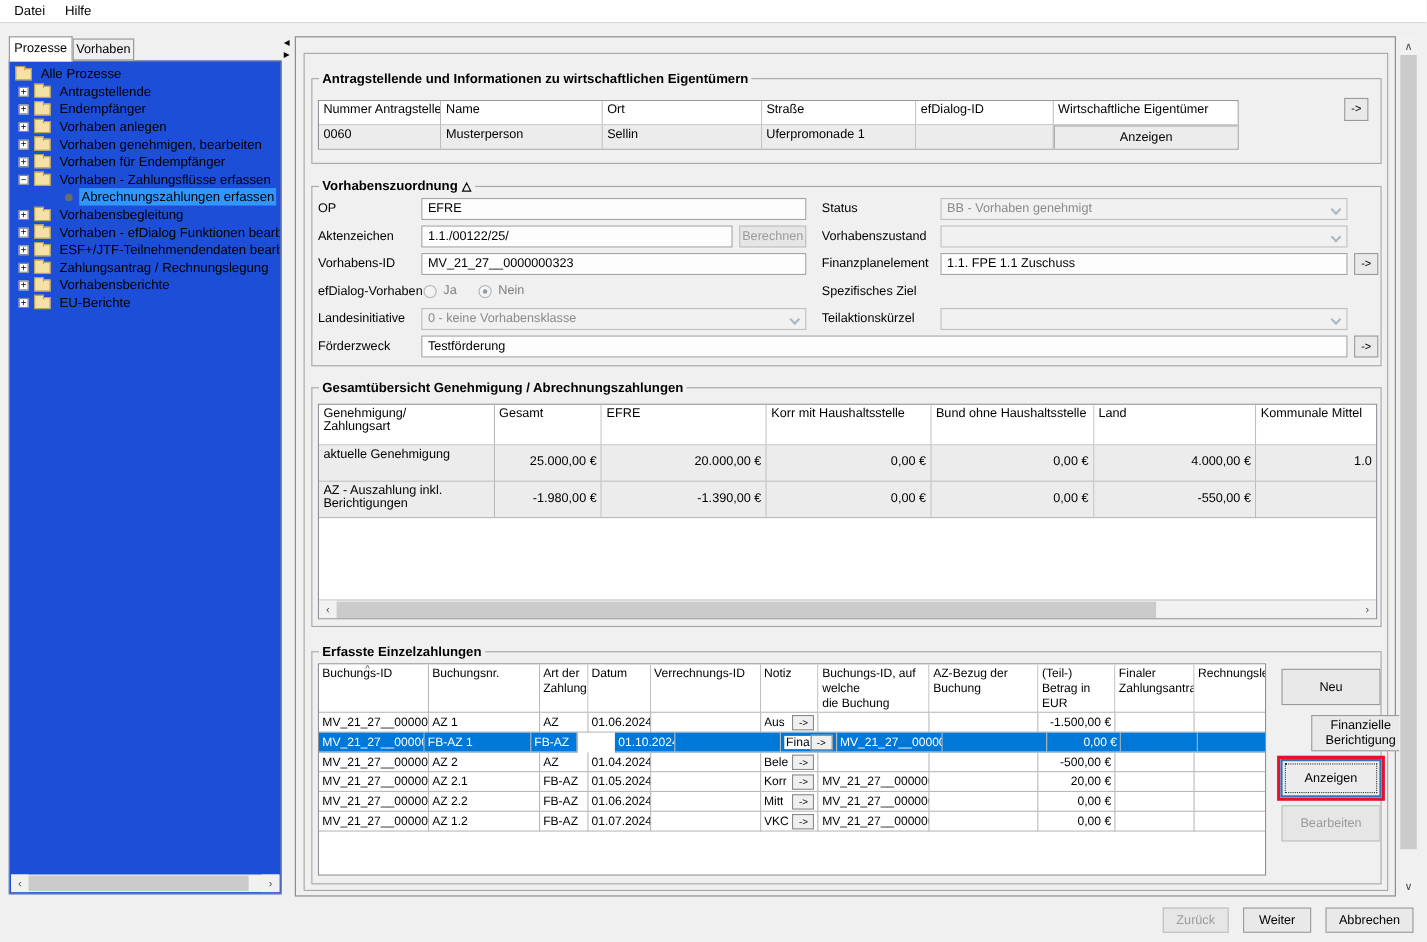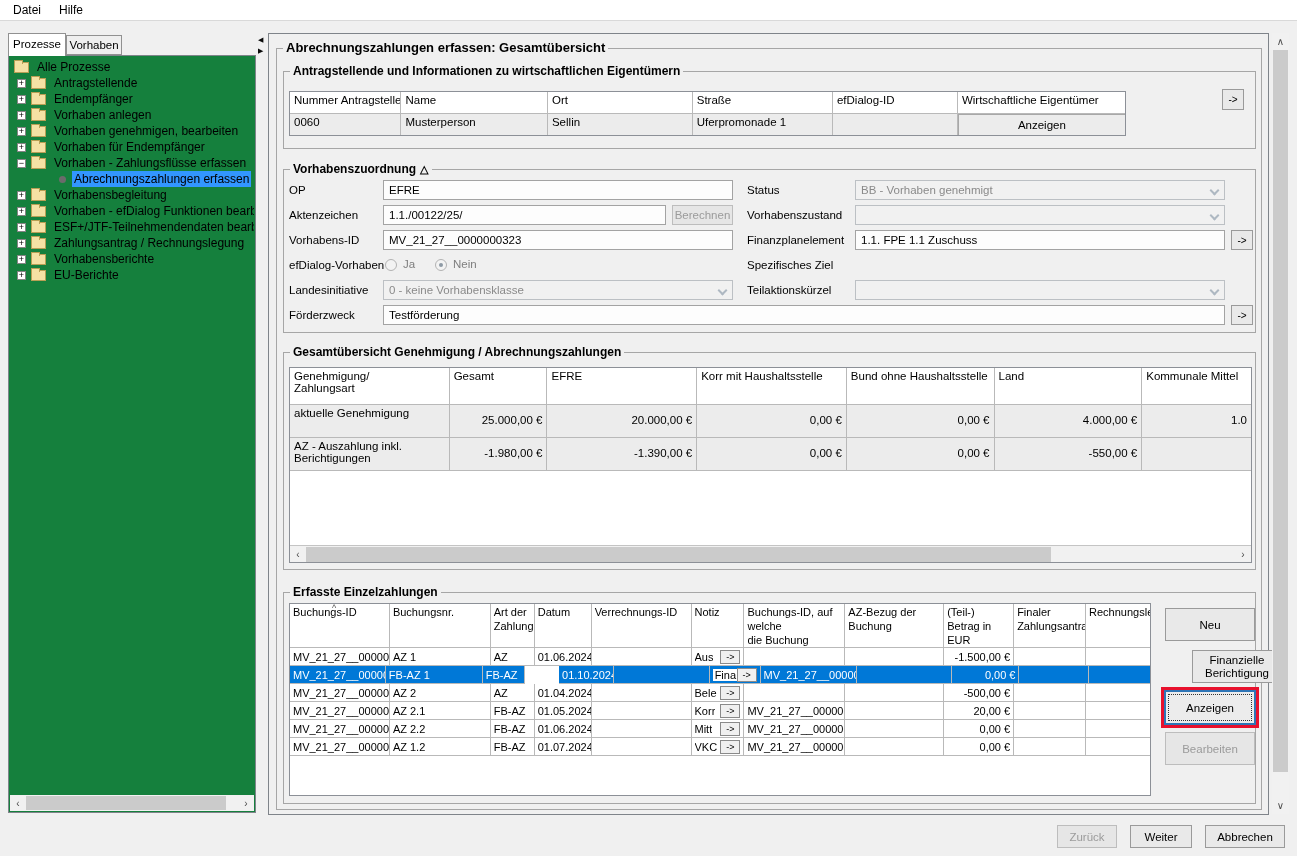--- a/index.html
+++ b/index.html
@@ -14,21 +14,21 @@
   .menubar { position:absolute; left:0; top:0; width:1297px; height:21px; background:#fff;
              border-bottom:1px solid #d9d9d9; display:flex; align-items:center; padding-left:4px; }
   .menu-item { padding:3px 9px; font-size:12px; }
 
   
   .tab { position:absolute; text-align:center; font-size:11.5px; border:1px solid #919191; }
   .tab.active { left:8px; top:33px; width:58px; height:23px; background:#fff; border-bottom:none; z-index:3; padding-top:4px; }
   .tab.inactive { left:66px; top:35px; width:56px; height:20px; background:#efefef; padding-top:3px; z-index:1; }
 
   
-  .tree-box { position:absolute; left:8px; top:55px; width:248px; height:758px; background:#15803d;
+  .tree-box { position:absolute; left:8px; top:55px; width:248px; height:758px; background:#1d4ed8;
               border:1px solid #7f848a; overflow:hidden; }
   .tree-rows { position:absolute; left:1px; top:3px; right:1px; }
   .trow { height:16px; display:flex; align-items:center; white-space:nowrap; overflow:hidden; font-size:12px; }
   .expander { width:9px; height:9px; flex:none; border:1px solid #848484; background:#fff;
               font-size:9px; line-height:7px; text-align:center; margin:0 5px 0 4px; color:#000; }
   .folder { width:15px; height:11px; flex:none; background:#f5e1a4; border:1px solid #b89f55; position:relative; margin-right:6px; }
   .folder::before { content:""; position:absolute; top:-3px; left:-1px; width:7px; height:3px;
                     background:#f5e1a4; border:1px solid #b89f55; border-bottom:none; }
   .bullet { width:7px; height:7px; flex:none; border-radius:50%; background:#6b6b6b; margin:0 6px 0 3px; }
   .tlabel { padding:1px 2px; }
@@ -188,21 +188,20 @@
     <div class="sb-thumb" style="left:16px; top:1px; width:200px; height:14px;"></div>
     <div class="sb-btn" style="right:0; top:0; width:16px; height:16px;">›</div>
   </div>
 </div>
 
 <div class="split-btn" style="left:258px; top:35px;">◀</div>
 <div class="split-btn" style="left:258px; top:46px;">▶</div>
 
 <div class="main-panel">
   <div class="groupbox" style="left:7px; top:14px; width:986px; height:762px;">
-    <span class="legend big">Abrechnungszahlungen erfassen: Gesamtübersicht</span>
 
     <div class="groupbox" style="left:6px; top:22px; width:973px; height:78px;">
       <span class="legend">Antragstellende und Informationen zu wirtschaftlichen Eigentümern</span>
       <div class="gtable" style="left:5px; top:19px; width:837px;">
         <div class="grow">
           <div class="gc gh" style="width:123px; height:22px;">Nummer Antragstelle...</div>
           <div class="gc gh" style="width:162px; height:22px;">Name</div>
           <div class="gc gh" style="width:160px; height:22px;">Ort</div>
           <div class="gc gh" style="width:155px; height:22px;">Straße</div>
           <div class="gc gh" style="width:138px; height:22px;">efDialog-ID</div>

